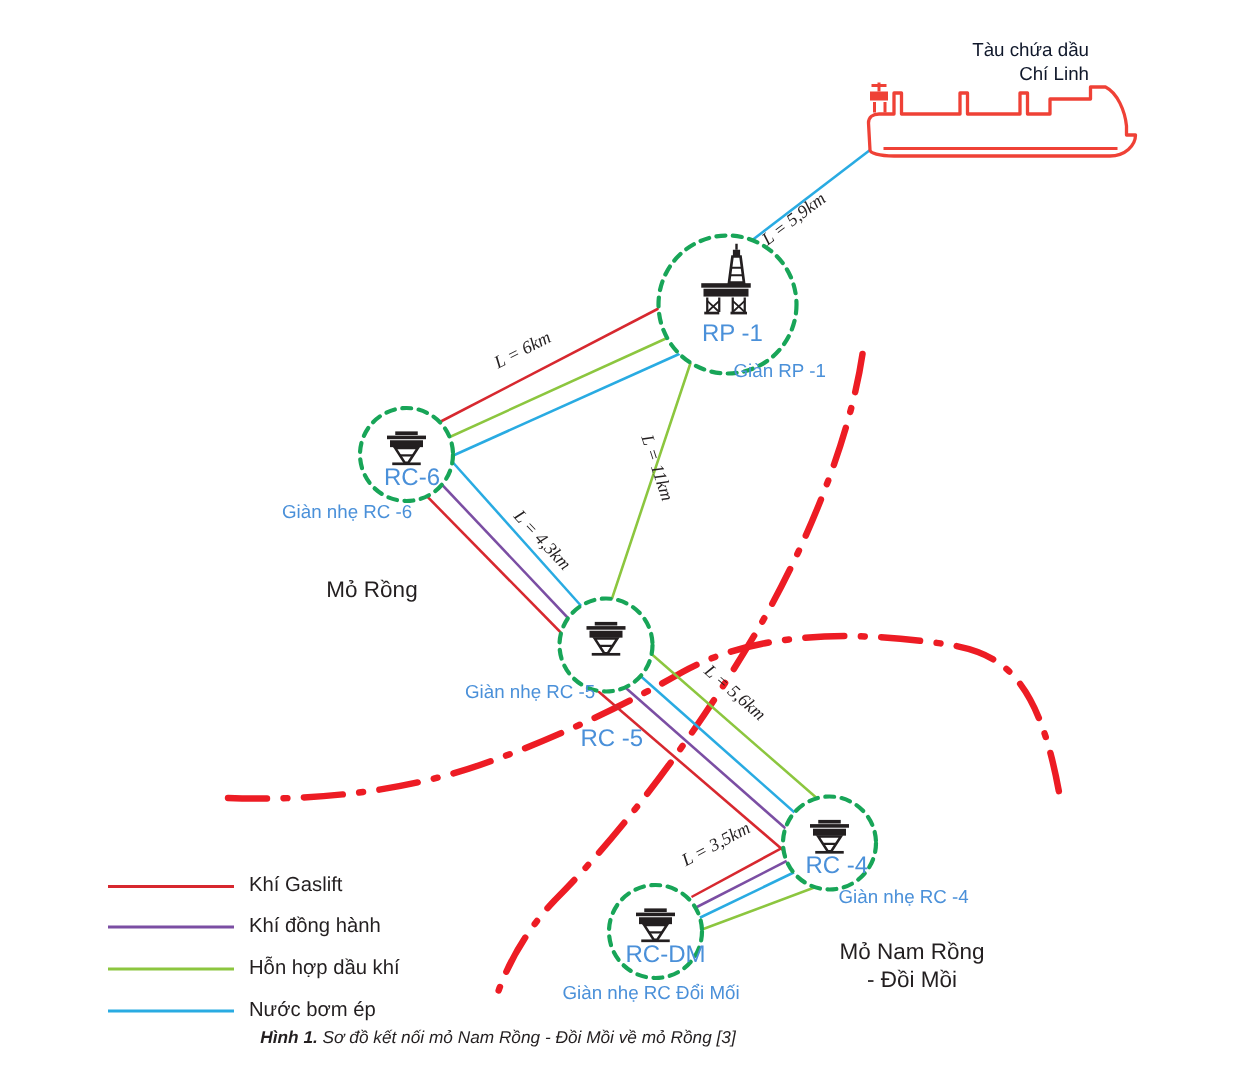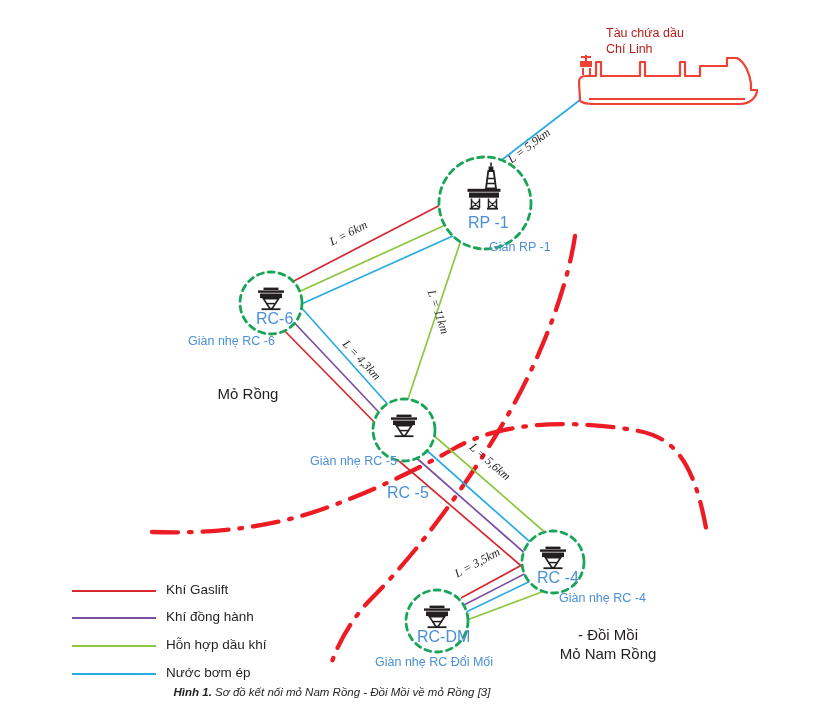--- a/index.html
+++ b/index.html
@@ -8,21 +8,21 @@
     font-family:"Liberation Sans", sans-serif;
     overflow:hidden;position:relative;
   }
   #stage{position:absolute;left:0;top:0;width:826px;height:718px;}
   svg#diagram{position:absolute;left:0;top:0;width:826px;height:718px;}
 
   .lbl{position:absolute;white-space:nowrap;}
   .node-label{color:#4a90d9;font-size:16px;}
   .blue-cap{color:#4a90d9;font-size:12.5px;}
   .field-label{color:#231f20;font-size:15px;line-height:19px;text-align:center;}
-  .ship-title{color:#b91c1c;font-size:12.5px;line-height:16px;text-align:left;}
+  .ship-title{color:#0f172a;font-size:12.5px;line-height:16px;text-align:right;}
   .dist{color:#231f20;font-size:12px;font-style:italic;
         font-family:"Liberation Serif", serif;white-space:nowrap;
         transform-origin:0 0;position:absolute;}
   .legend-text{color:#231f20;font-size:13.5px;}
   .caption{position:absolute;left:0;top:686px;width:664px;text-align:center;
            font-size:11.5px;font-style:italic;color:#231f20;
            font-family:"Liberation Sans", sans-serif;}
   .caption b{font-style:italic;font-weight:bold;}
   .legend-swatch{position:absolute;height:0;border-top-width:2.6px;border-top-style:solid;width:84px;}
 </style>
@@ -169,22 +169,22 @@
   <div class="dist" style="left:327px;top:236px;transform:rotate(-27deg);">L = 6km</div>
   <div class="dist" style="left:438px;top:288px;transform:rotate(72deg);">L = 11km</div>
   <div class="dist" style="left:350px;top:337px;transform:rotate(47deg);">L = 4,3km</div>
   <div class="dist" style="left:476px;top:440px;transform:rotate(41deg);">L = 5,6km</div>
   <div class="dist" style="left:452px;top:568px;transform:rotate(-28deg);">L = 3,5km</div>
 
   <div class="lbl field-label" style="left:178px;top:384px;width:140px;">
     <div>Mỏ Rồng</div>
   </div>
   <div class="lbl field-label" style="left:528px;top:625px;width:160px;">
+    <div>Mỏ Nam Rồng</div>
     <div>- Đồi Mồi</div>
-    <div>Mỏ Nam Rồng</div>
   </div>
 
   <div>
     <div class="legend-swatch" style="left:72px;top:590px;border-top-color:#d7282f;"></div>
     <div class="lbl legend-text" style="left:166px;top:582px;">Khí Gaslift</div>
 
     <div class="legend-swatch" style="left:72px;top:617px;border-top-color:#7b4ea3;"></div>
     <div class="lbl legend-text" style="left:166px;top:609px;">Khí đồng hành</div>
 
     <div class="legend-swatch" style="left:72px;top:645px;border-top-color:#8cc63f;"></div>

